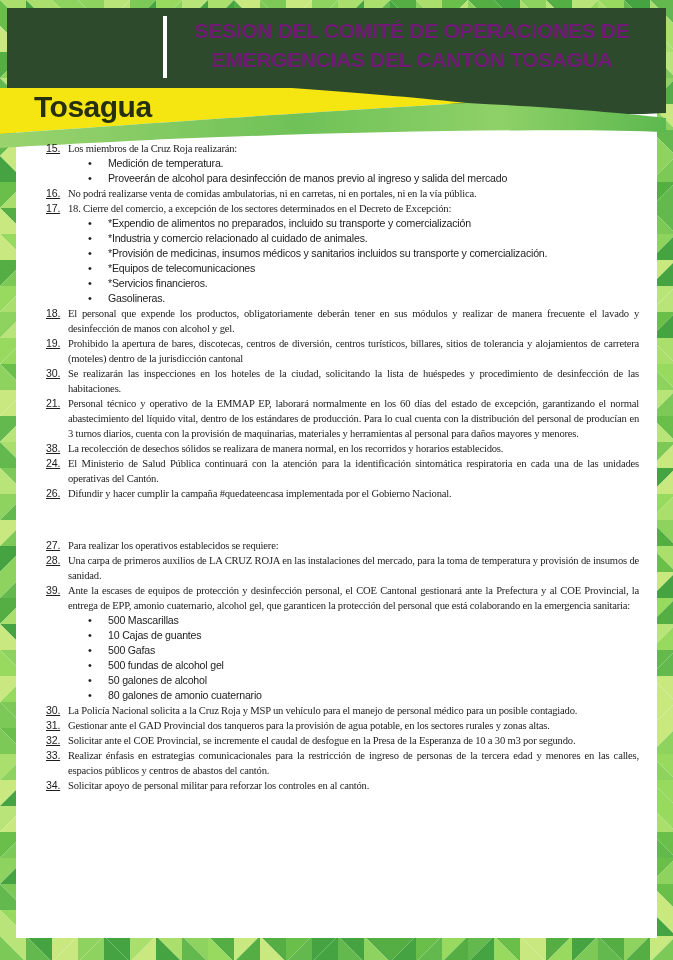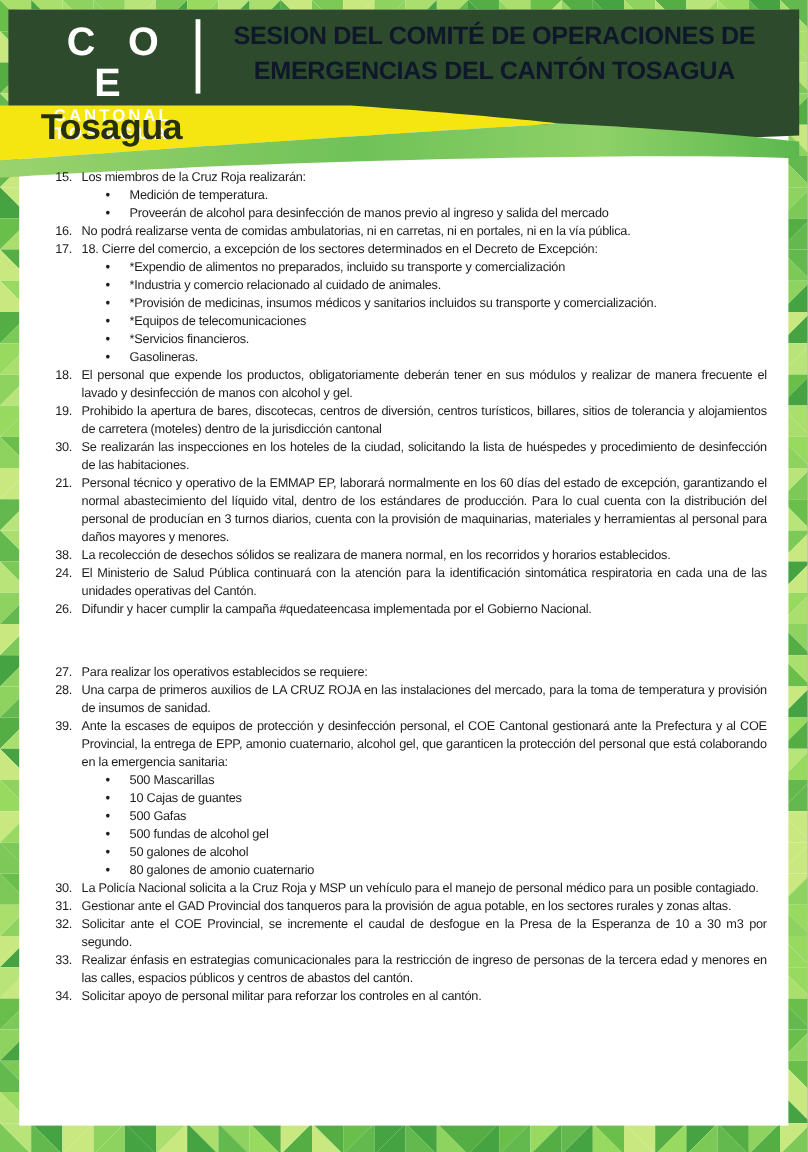--- a/index.html
+++ b/index.html
@@ -19,36 +19,36 @@
   .fill-green{fill:var(--hg);}
   .fill-yellow{fill:var(--yb);}
   
   .coe{position:absolute;left:30px;top:18px;width:128px;text-align:center;color:#fff;}
   .coe-acronym{font-size:33px;font-weight:bold;letter-spacing:9px;text-indent:9px;line-height:34px;}
   .coe-sub{font-size:14px;font-weight:bold;letter-spacing:2.5px;line-height:15px;margin-top:3px;}
   .coe-sub2{font-size:14px;font-weight:bold;letter-spacing:4px;line-height:15px;}
   .hdr-divider{position:absolute;left:163px;top:16px;width:4px;height:62px;background:#fff;}
   .session-title{
     position:absolute;left:178px;top:16px;width:468px;text-align:center;
-    color:#0f172a;font-weight:bold;font-size:21px;line-height:29px;letter-spacing:-0.3px;
+    color:#701a75;font-weight:bold;font-size:21px;line-height:29px;letter-spacing:-0.3px;
   }
   .brand{
     position:absolute;left:34px;top:90px;
     font-size:30px;font-weight:bold;letter-spacing:-0.5px;
     color:var(--brand-ink);
   }
   
   .list{
     position:absolute;left:46px;top:141px;width:593px;
     color:var(--ink);font-size:10.6px;line-height:15px;letter-spacing:-0.2px;
   }
   .item.gap{margin-top:37px;}
   .row{display:grid;grid-template-columns:22px 1fr;}
-  .num{white-space:nowrap;}
-  .txt{text-align:justify;text-align-last:left;}
+  .num{white-space:nowrap;text-decoration:underline;}
+  .txt{text-align:justify;text-align-last:left;font-family:Liberation Serif, serif;}
   .bullet-row{display:grid;grid-template-columns:20px 1fr;margin-left:42px;}
   .dot{font-size:11px;}
 </style>
 </head>
 <body>
 
 <div class="page">
 
   <svg id="mosaic-bg" viewBox="0 0 673 960" preserveAspectRatio="none">
       <polygon points="0,0 26,0 26,26" fill="#aade6d"></polygon>
@@ -1989,25 +1989,20 @@
       <linearGradient id="swooshGrad" x1="0" y1="0" x2="1" y2="0">
         <stop offset="0" stop-color="#9ad36e"></stop>
         <stop offset="0.45" stop-color="#6fc258"></stop>
         <stop offset="0.75" stop-color="#8ed168"></stop>
         <stop offset="1" stop-color="#5cb84e"></stop>
       </linearGradient>
     </defs>
     <path fill="url(#swooshGrad)" d="M0,134 C120,125 345,110 467,103 C545,107 615,112 666,118 L666,132 C560,127 300,133 150,140 C90,143 30,146 0,148 Z"></path>
   </svg>
 
-  <div class="coe">
-    <div class="coe-acronym">C O E</div>
-    <div class="coe-sub">CANTONAL</div>
-    <div class="coe-sub2">TOSAGUA</div>
-  </div>
   <div class="hdr-divider"></div>
 
   <div class="session-title">
     <div>SESION DEL COMITÉ DE OPERACIONES DE</div>
     <div>EMERGENCIAS DEL CANTÓN TOSAGUA</div>
   </div>
 
   <div class="brand">Tosagua</div>
 
   <main class="list">

